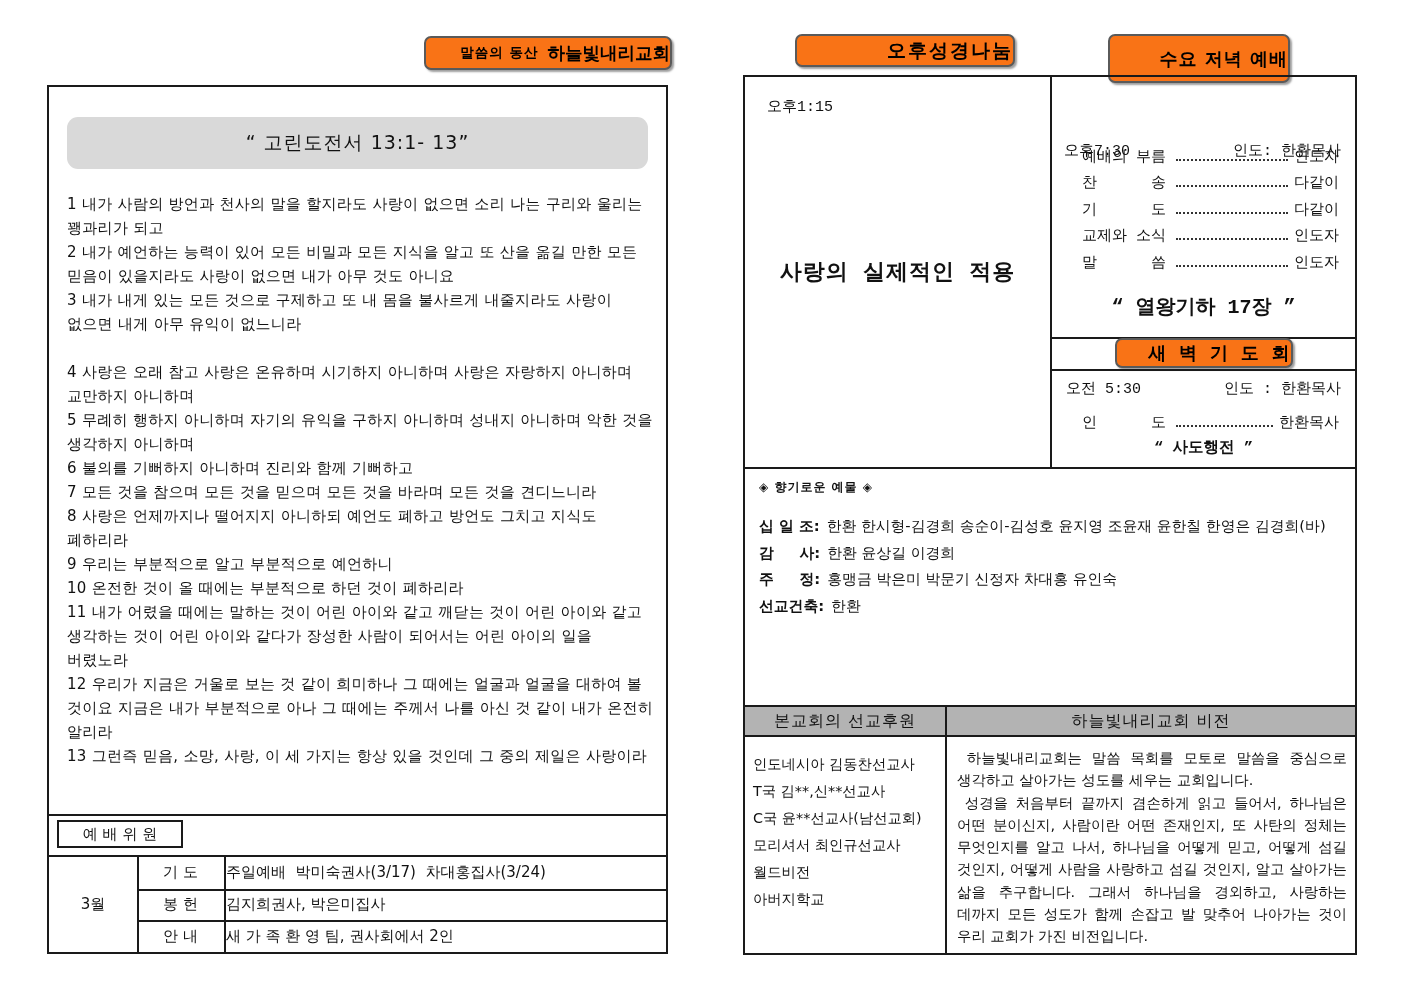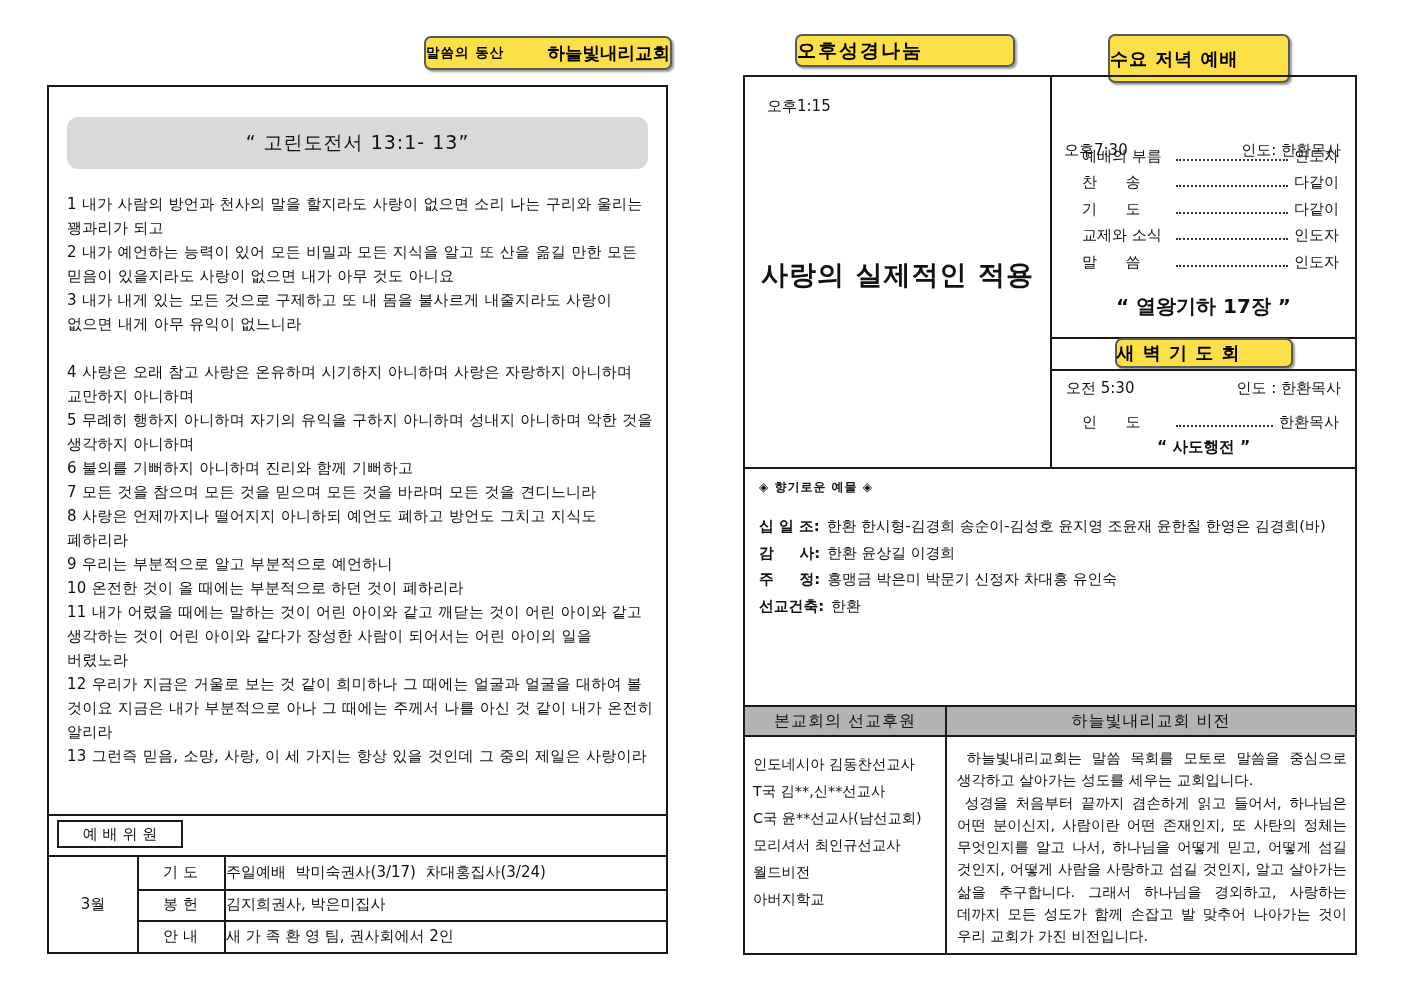--- a/index.html
+++ b/index.html
@@ -2,22 +2,22 @@
 <html><head>
 <meta charset="utf-8">
 <style>
   * { margin:0; padding:0; box-sizing:border-box; }
   html,body { background:#ffffff; }
   body { font-family:"DejaVu Sans", sans-serif; color:#111; }
   .canvas { position:relative; width:1403px; height:992px; background:#fff; overflow:hidden; }
 
   
   .gray-badge {
-    position:absolute; background:#fde047; border:2px solid #5a5a5a;
-    border-radius:7px; display:flex; align-items:center; justify-content:space-between;
+    position:absolute; background:#f97316; border:2px solid #5a5a5a;
+    border-radius:7px; display:flex; align-items:center; justify-content:flex-end;
     font-weight:bold; color:#000; box-shadow:2px 2px 2px #9f9f9f;
     white-space:pre;
   }
   .church-badge { left:424px; top:36px; width:248px; height:34px; gap:9px; }
   .church-badge .small { font-size:13.5px; letter-spacing:1px; }
   .church-badge .big { font-size:17.5px; }
 
   
   .left-box { position:absolute; left:47px; top:85px; width:621px; height:869px; border:2px solid #1a1a1a; }
   .scripture-title {
@@ -46,24 +46,24 @@
   .ctable .vline2 { position:absolute; left:175px; top:0; bottom:0; border-left:2px solid #1a1a1a; }
   .ctable .hline1 { position:absolute; left:88px; right:0; top:33.33%; border-top:2px solid #1a1a1a; }
   .ctable .hline2 { position:absolute; left:88px; right:0; top:66.66%; border-top:2px solid #1a1a1a; }
 
   
   .badge-afternoon { left:795px; top:34px; width:220px; height:33px; font-size:19px; letter-spacing:2px; }
   .badge-wednesday { left:1108px; top:34px; width:182px; height:49px; font-size:18px; letter-spacing:1px; }
 
   .right-box { position:absolute; left:743px; top:75px; width:614px; height:880px; border:2px solid #1a1a1a; }
 
-  .sectionA { position:absolute; left:0; right:0; top:0; height:427px; }
+  .sectionA { position:absolute; left:0; right:0; top:0; height:427px;font-family:Liberation Mono, monospace; }
   .cell-afternoon { position:absolute; left:0; top:0; width:307px; height:390px; border-right:2px solid #1a1a1a; }
   .cell-afternoon .time { position:absolute; left:22px; top:20px; font-size:15px; }
-  .cell-afternoon .topic { position:absolute; left:0; right:0; top:180px; text-align:center; font-size:27px; font-weight:bold; letter-spacing:1px; }
+  .cell-afternoon .topic { position:absolute; left:0; right:0; top:180px; text-align:center; font-size:22px; font-weight:bold; letter-spacing:1px; }
 
   .cell-wed { position:absolute; left:307px; right:0; top:0; height:390px; }
   .wed-head { position:absolute; left:12px; right:14px; top:20px; display:flex; justify-content:space-between; font-size:15px;margin-top:44px; }
   .order-list { position:absolute; left:30px; right:16px; }
   .order-list.wed { top:66px; }
   .order-row { display:flex; align-items:center; height:26.5px; font-size:15px; }
   .oname { white-space:pre; width:88px; }
   .dots { flex:1; border-bottom:2px dotted #333; margin:7px 6px 0 6px; }
   .oby { white-space:pre; }
   .passage { position:absolute; left:0; right:0; text-align:center; font-size:20px; font-weight:bold; white-space:pre; }

